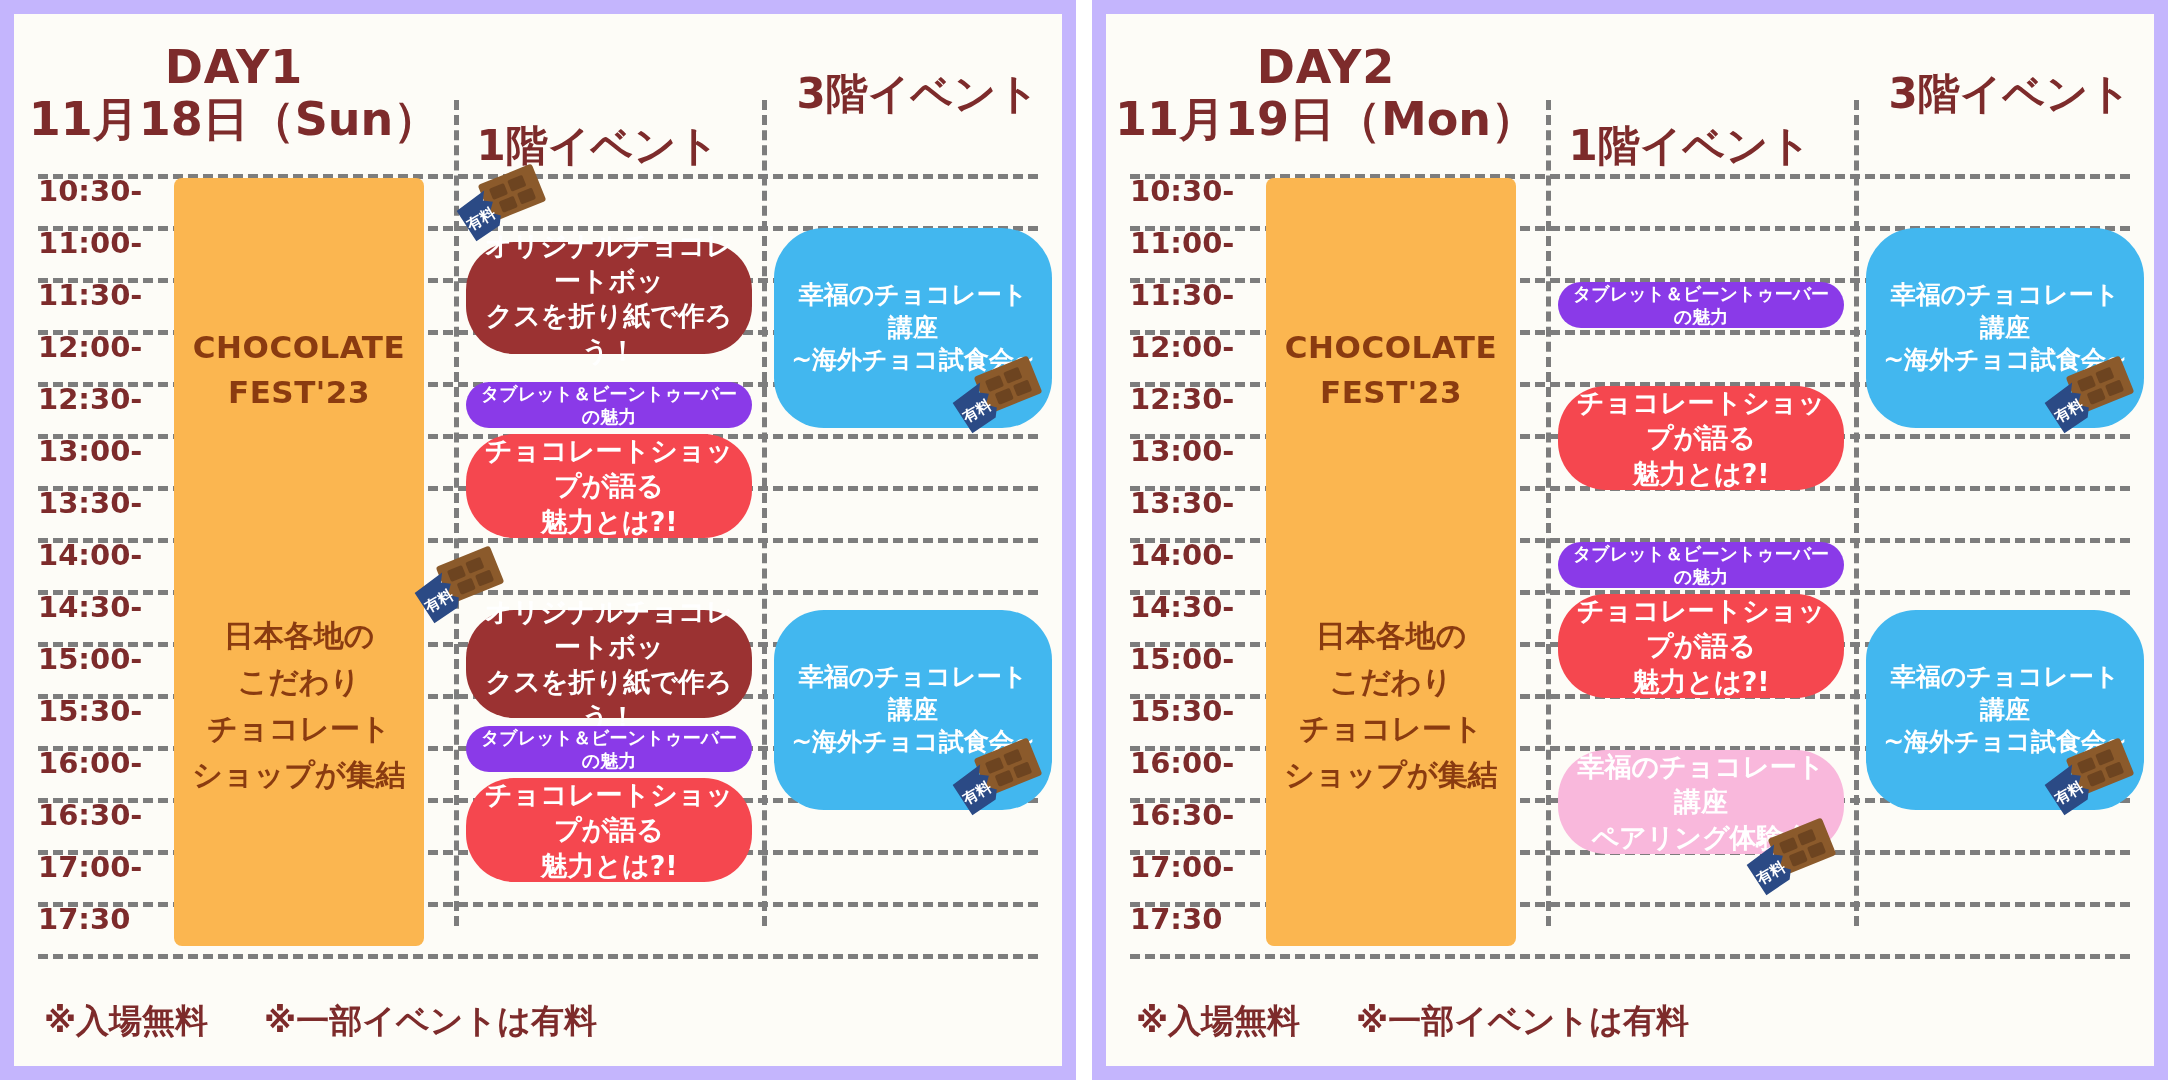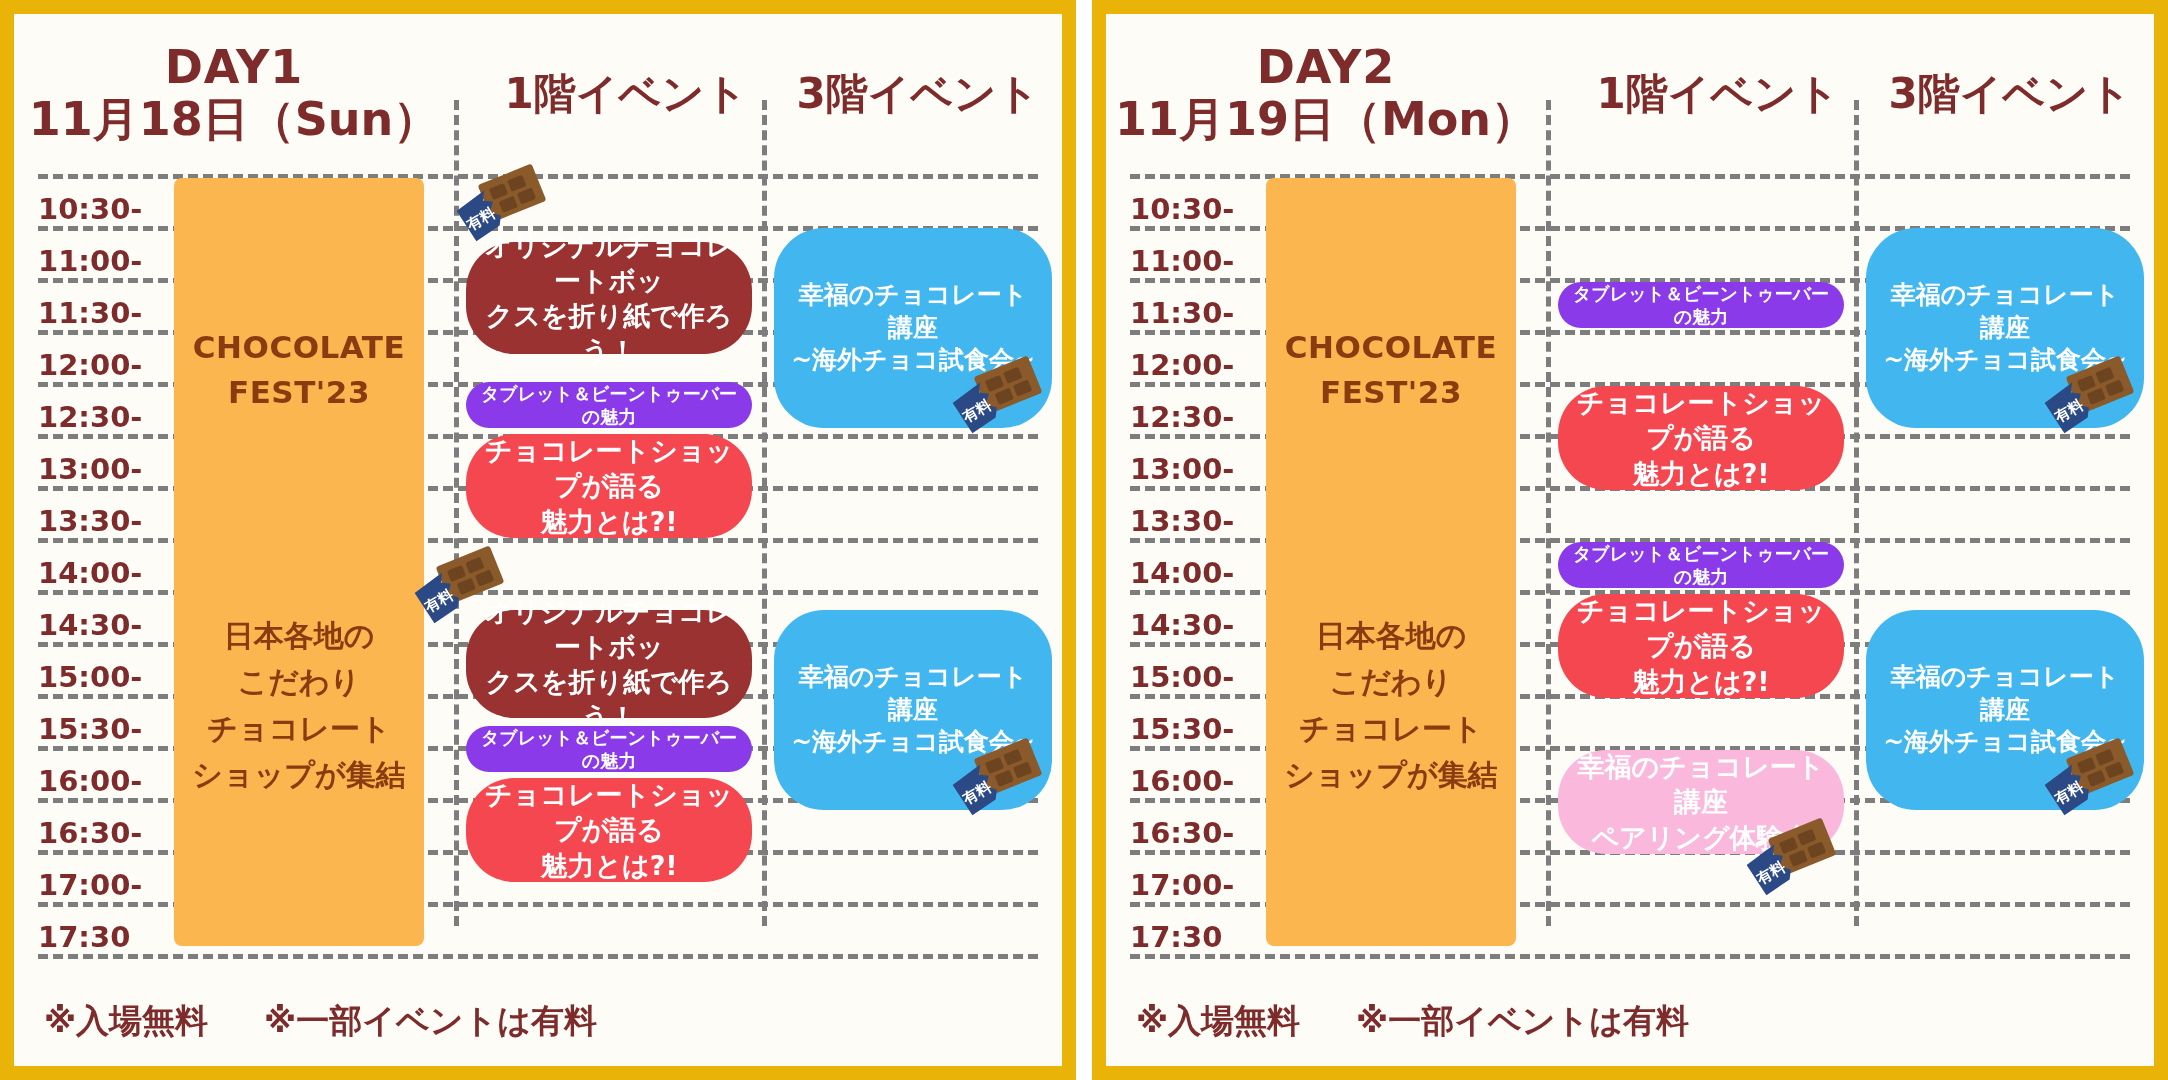--- a/index.html
+++ b/index.html
@@ -1,38 +1,38 @@
 <!DOCTYPE html>
 <html><head>
 <meta charset="utf-8">
 <style>
   html,body{margin:0;padding:0;background:#ffffff;}
   body{width:2168px;height:1080px;font-family:"DejaVu Sans","Liberation Sans",sans-serif;}
   .stage{position:relative;width:2168px;height:1080px;display:flex;gap:16px;padding:0;box-sizing:border-box;background:#ffffff;}
 
-  .panel{position:relative;width:1076px;height:1080px;background:#eab308;box-sizing:border-box;padding:14px;}
+  .panel{position:relative;width:1076px;height:1080px;background:#c4b5fd;box-sizing:border-box;padding:14px;}
   .panel-inner{position:relative;width:100%;height:100%;background:#fdfcf7;box-sizing:border-box;overflow:hidden;}
 
   
   .hdr{position:absolute;left:0;top:0;width:100%;height:160px;}
   .hdr-day{position:absolute;left:0;top:0;width:440px;height:160px;display:flex;flex-direction:column;align-items:center;justify-content:center;}
   .hdr-day .d1{font-size:46px;font-weight:bold;color:#7d2b2b;letter-spacing:1px;line-height:1.1;}
   .hdr-day .d2{font-size:46px;font-weight:bold;color:#7d2b2b;line-height:1.15;white-space:nowrap;}
   .hdr-col{position:absolute;top:0;height:160px;display:flex;align-items:center;justify-content:center;}
   .hdr-col span{font-size:42px;font-weight:bold;color:#7d2b2b;white-space:nowrap;}
-  .hdr-c1{left:452px;width:320px;}
+  .hdr-c1{left:424px;width:320px;align-items:flex-end;}
   .hdr-c2{left:760px;width:288px;justify-content:center;}
 
   
   .gl-v{position:absolute;top:86px;width:0;border-left:5px dashed #7d7d7d;}
   .gl-h{position:absolute;left:24px;height:0;border-top:5px dashed #7d7d7d;}
 
   
   .times{position:absolute;left:24px;top:160px;width:120px;}
-  .trow{height:52px;display:flex;align-items:flex-end;}
+  .trow{height:52px;display:flex;align-items:flex-start;}
   .trow span{font-size:29px;font-weight:bold;color:#7d2b2b;letter-spacing:0px;white-space:nowrap;}
 
   
   .orange{position:absolute;left:160px;top:164px;width:250px;height:768px;background:#fbb650;border-radius:8px;
           display:flex;flex-direction:column;align-items:center;justify-content:space-around;padding:48px 0;box-sizing:border-box;}
   .orange .ttl{font-size:31px;font-weight:bold;color:#8a3b10;text-align:center;line-height:1.45;letter-spacing:0.5px;}
   .orange .sub{font-size:30px;font-weight:bold;color:#8a3b10;text-align:center;line-height:1.55;}
 
   
   .pill{position:absolute;border-radius:48px;display:flex;align-items:center;justify-content:center;

